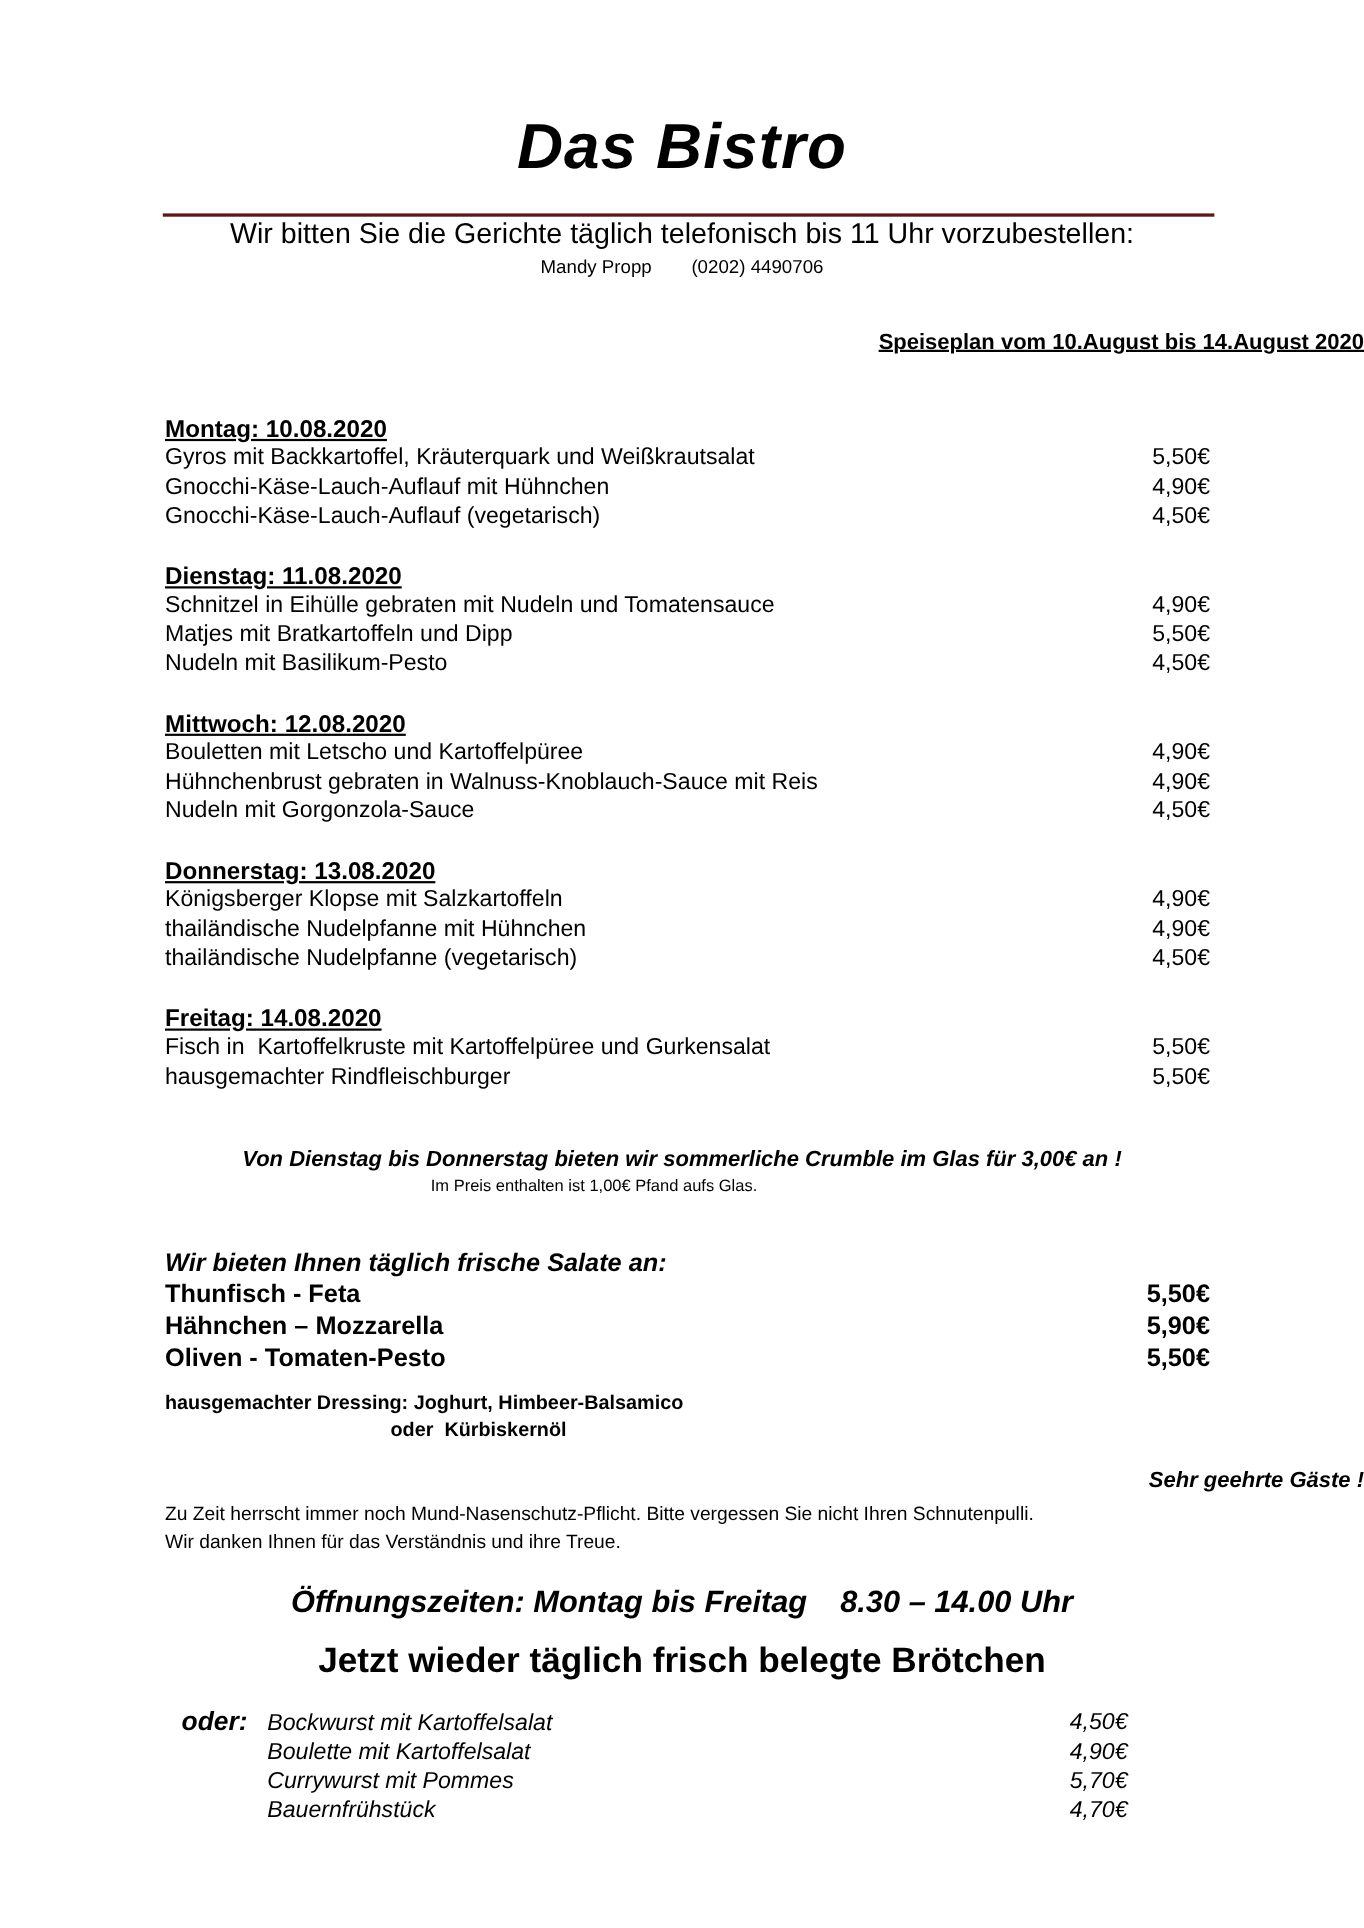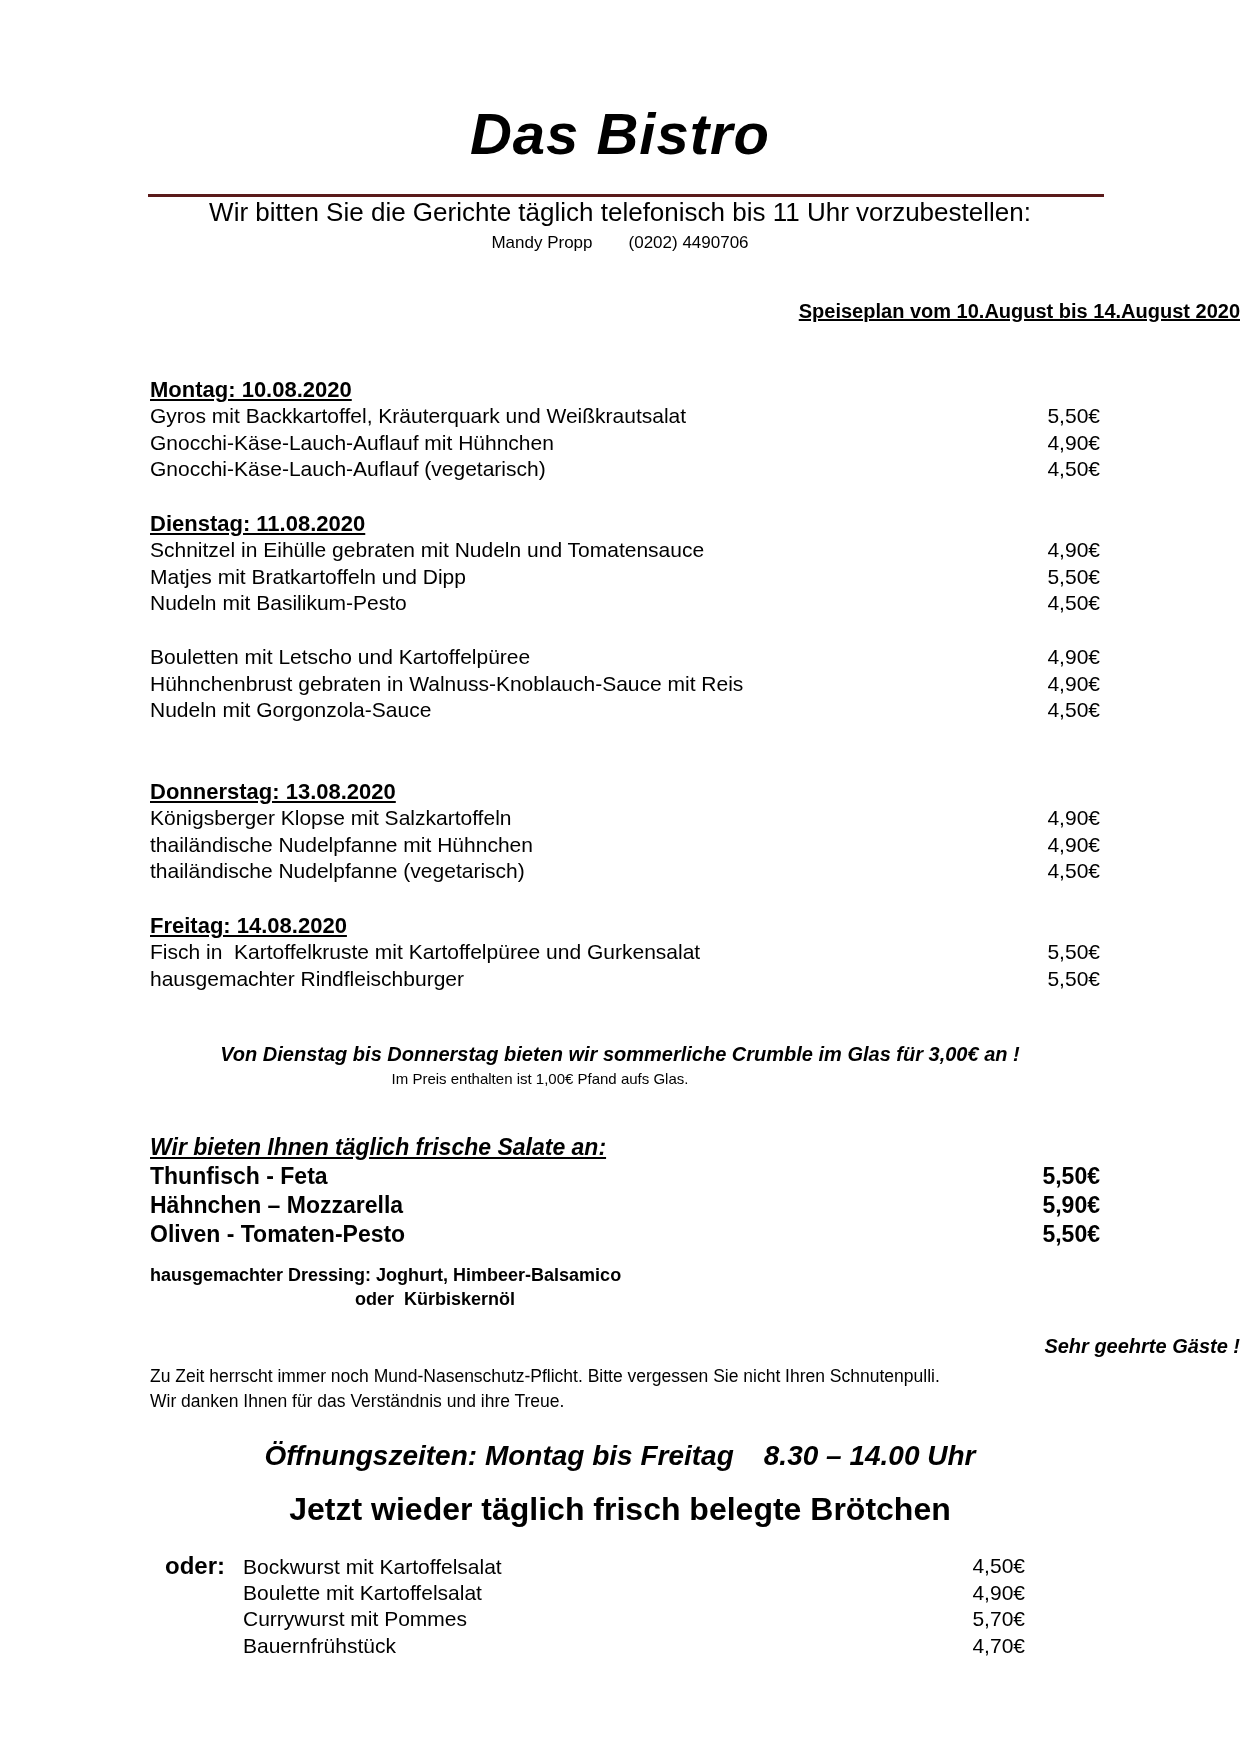--- a/index.html
+++ b/index.html
@@ -10,31 +10,31 @@
   .intro { left: 0; width: 1240px; top: 197px; text-align: center; font-size: 26px; }
   .contact { left: 0; width: 1240px; top: 233px; text-align: center; font-size: 17px; }
   .contact span { display: inline-block; margin: 0 18px; }
   .plan-title { left: 0; width: 1240px; top: 300px; text-align: right; font-size: 20px; font-weight: bold; text-decoration: underline; }
   .menu { left: 150px; width: 950px; }
   .day-head { font-size: 22px; font-weight: bold; text-decoration: underline; height: 27px; line-height: 27px; }
   .row { display: flex; justify-content: space-between; font-size: 21px; height: 26.5px; line-height: 26.5px; }
   .price { text-align: right; }
   .note1 { left: 0; width: 1240px; top: 1043px; text-align: center; font-size: 20px; font-weight: bold; font-style: italic; }
   .note2 { left: 0; width: 1080px; top: 1070px; text-align: center; font-size: 15px; }
-  .salad-head { left: 150px; top: 1134px; font-size: 23px; font-weight: bold; font-style: italic; text-decoration: underline; }
+  .salad-head { left: 150px; top: 1134px; font-size: 23px; font-weight: bold; font-style: italic; }
   .salads { left: 150px; width: 950px; top: 1162px; }
   .salads .row { font-size: 23px; font-weight: bold; height: 29px; line-height: 29px; }
   .dressing1 { left: 150px; top: 1265px; font-size: 18px; font-weight: bold; }
   .dressing2 { left: 355px; top: 1289px; font-size: 18px; font-weight: bold; }
   .guests-head { left: 0; width: 1240px; top: 1335px; text-align: right; font-size: 20px; font-weight: bold; font-style: italic; }
   .guests-text { left: 150px; top: 1364px; font-size: 17.5px; line-height: 25px; }
   .hours { left: 0; width: 1240px; top: 1440px; text-align: center; font-size: 28px; font-weight: bold; font-style: italic; }
   .hours .gap { display: inline-block; width: 30px; }
   .rolls { left: 0; width: 1240px; top: 1491px; text-align: center; font-size: 32px; font-weight: bold; }
-  .extra { left: 165px; top: 1553px; width: 860px; }
+  .extra { left: 165px; top: 1553px; width: 860px; font-style: italic; }
   .extra .row { font-size: 21px; height: 26.5px; line-height: 26.5px; }
   .extra .lbl { font-size: 24px; font-weight: bold; display: inline-block; width: 78px; }
   .extra .name { flex: 1; }
   .extra .indent { display: inline-block; width: 78px; }
 </style>
 </head>
 <body>
 
 <div class="abs title">Das Bistro</div>
 <div class="abs rule"></div>
@@ -71,20 +71,21 @@
       <span>Matjes mit Bratkartoffeln und Dipp</span>
       <span class="price">5,50€</span>
     </div>
   <div class="row">
       <span>Nudeln mit Basilikum-Pesto</span>
       <span class="price">4,50€</span>
     </div>
 </div>
 
 <div class="abs menu" style="top:644px;">
+  <div class="day-head">Mittwoch: 12.08.2020</div>
   <div class="row">
       <span>Bouletten mit Letscho und Kartoffelpüree</span>
       <span class="price">4,90€</span>
     </div>
   <div class="row">
       <span>Hühnchenbrust gebraten in Walnuss-Knoblauch-Sauce mit Reis</span>
       <span class="price">4,90€</span>
     </div>
   <div class="row">
       <span>Nudeln mit Gorgonzola-Sauce</span>

